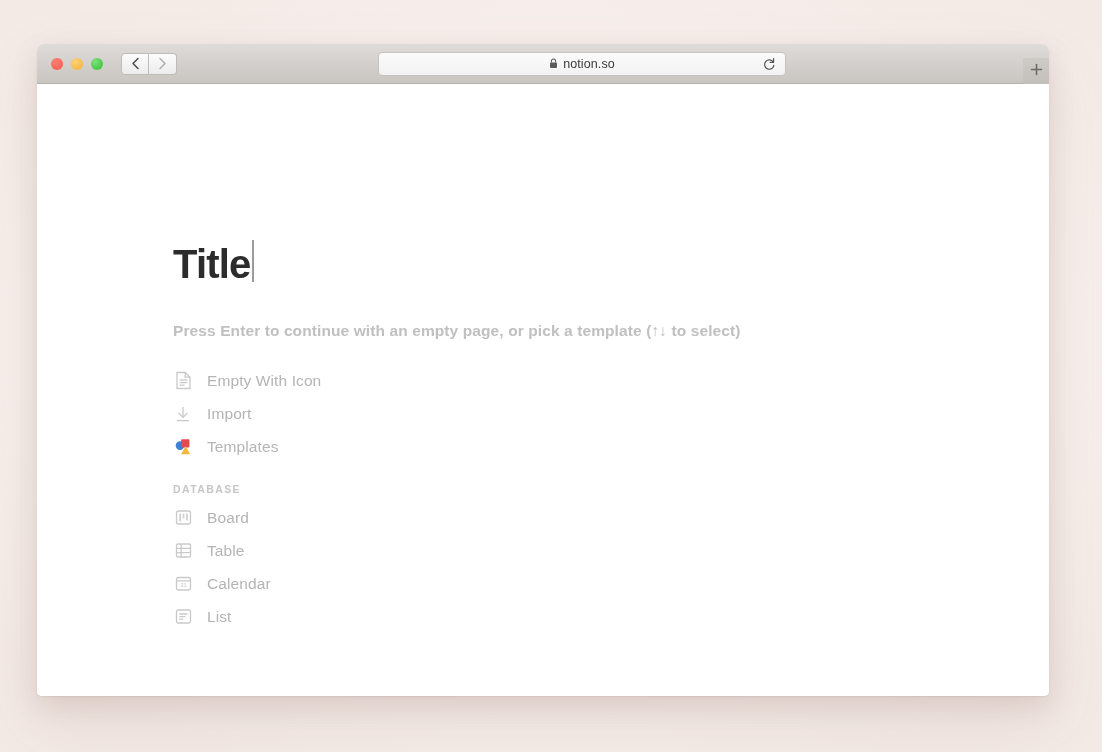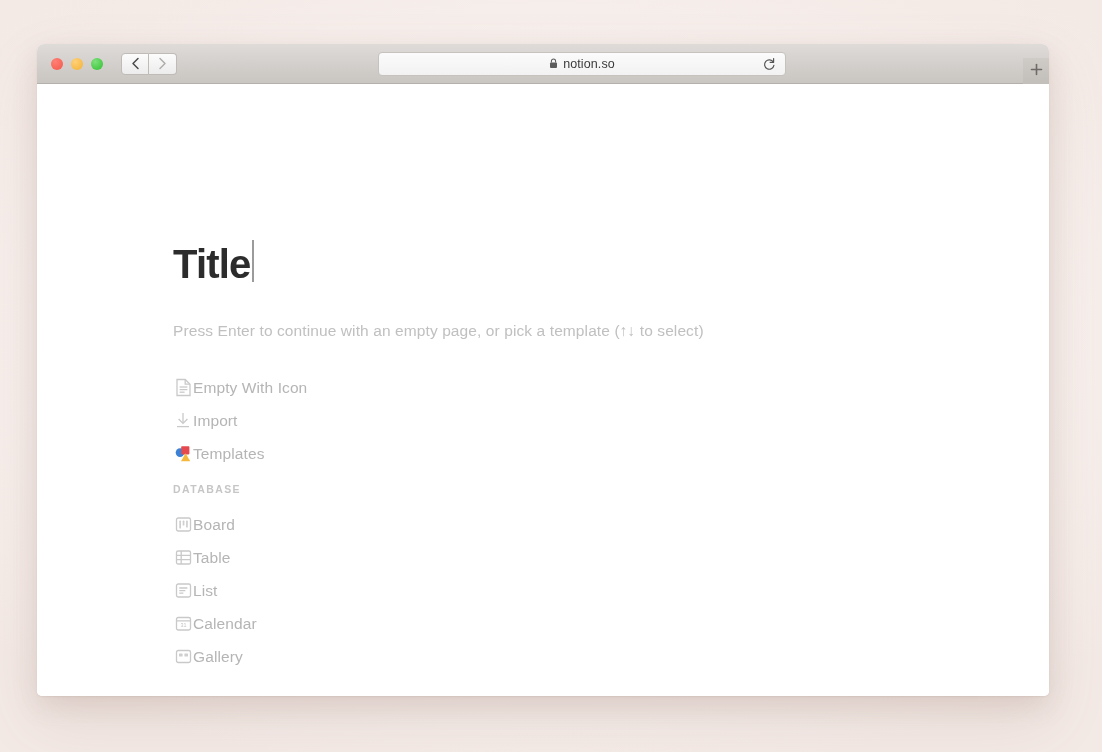--- a/index.html
+++ b/index.html
@@ -164,28 +164,30 @@
     margin-left: 1px;
     position: relative;
     top: 4px;
   }
 
   .hint {
     margin-top: 38px;
     font-size: 15.5px;
     color: #c0c0c0;
     letter-spacing: 0.1px;
+    font-weight: bold;
   }
 
   .menu { margin-top: 24px; }
 
   .menu-item {
     display: flex;
-    align-items: flex-end;
+    align-items: center;
     height: 33px;
+    gap: 14px;
     cursor: pointer;
   }
   .menu-icon {
     width: 20px;
     height: 20px;
     display: flex;
     align-items: center;
     justify-content: center;
     flex: none;
   }
@@ -336,47 +338,37 @@
               <line x1="1.5" y1="10.6" x2="15.5" y2="10.6" class="icon-gray"></line>
               <line x1="6.2" y1="2" x2="6.2" y2="15" class="icon-gray"></line>
             </svg>
           </span>
           <span class="menu-label">Table</span>
         </div>
 
         <div class="menu-item">
           <span class="menu-icon">
             <svg width="17" height="17" viewBox="0 0 17 17">
+              <rect x="1.5" y="2.5" width="14" height="12.5" rx="1.8" class="icon-gray"></rect>
+              <line x1="1.5" y1="5.8" x2="15.5" y2="5.8" class="icon-gray"></line>
+              <text x="8.5" y="12.4" font-family="Liberation Sans, sans-serif" font-size="5.4" fill="#c4c4c4" text-anchor="middle">31</text>
+            </svg>
+          </span>
+          <span class="menu-label">Calendar</span>
+        </div>
+
+        <div class="menu-item">
+          <span class="menu-icon">
+            <svg width="17" height="17" viewBox="0 0 17 17">
               <rect x="1.5" y="2" width="14" height="13" rx="1.8" class="icon-gray"></rect>
               <line x1="4.3" y1="6" x2="12.4" y2="6" class="icon-gray"></line>
               <line x1="4.3" y1="8.6" x2="10.4" y2="8.6" class="icon-gray"></line>
               <line x1="4.3" y1="11.2" x2="8.4" y2="11.2" class="icon-gray"></line>
             </svg>
           </span>
           <span class="menu-label">List</span>
         </div>
 
-        <div class="menu-item">
-          <span class="menu-icon">
-            <svg width="17" height="17" viewBox="0 0 17 17">
-              <rect x="1.5" y="2.5" width="14" height="12.5" rx="1.8" class="icon-gray"></rect>
-              <line x1="1.5" y1="5.8" x2="15.5" y2="5.8" class="icon-gray"></line>
-              <text x="8.5" y="12.4" font-family="Liberation Sans, sans-serif" font-size="5.4" fill="#c4c4c4" text-anchor="middle">31</text>
-            </svg>
-          </span>
-          <span class="menu-label">Calendar</span>
-        </div>
-
-        <div class="menu-item">
-          <span class="menu-icon">
-            <svg width="17" height="17" viewBox="0 0 17 17">
-              <rect x="1.5" y="2.5" width="14" height="12" rx="1.8" class="icon-gray"></rect>
-              <rect x="4" y="5.6" width="3.6" height="2.8" rx="0.5" fill="#cfcfcf"></rect>
-              <rect x="9.4" y="5.6" width="3.6" height="2.8" rx="0.5" fill="#cfcfcf"></rect>
-            </svg>
-          </span>
-          <span class="menu-label">Gallery</span>
-        </div>
 
       </div>
     </div>
   </div>
 </div>
 
 </body></html>

